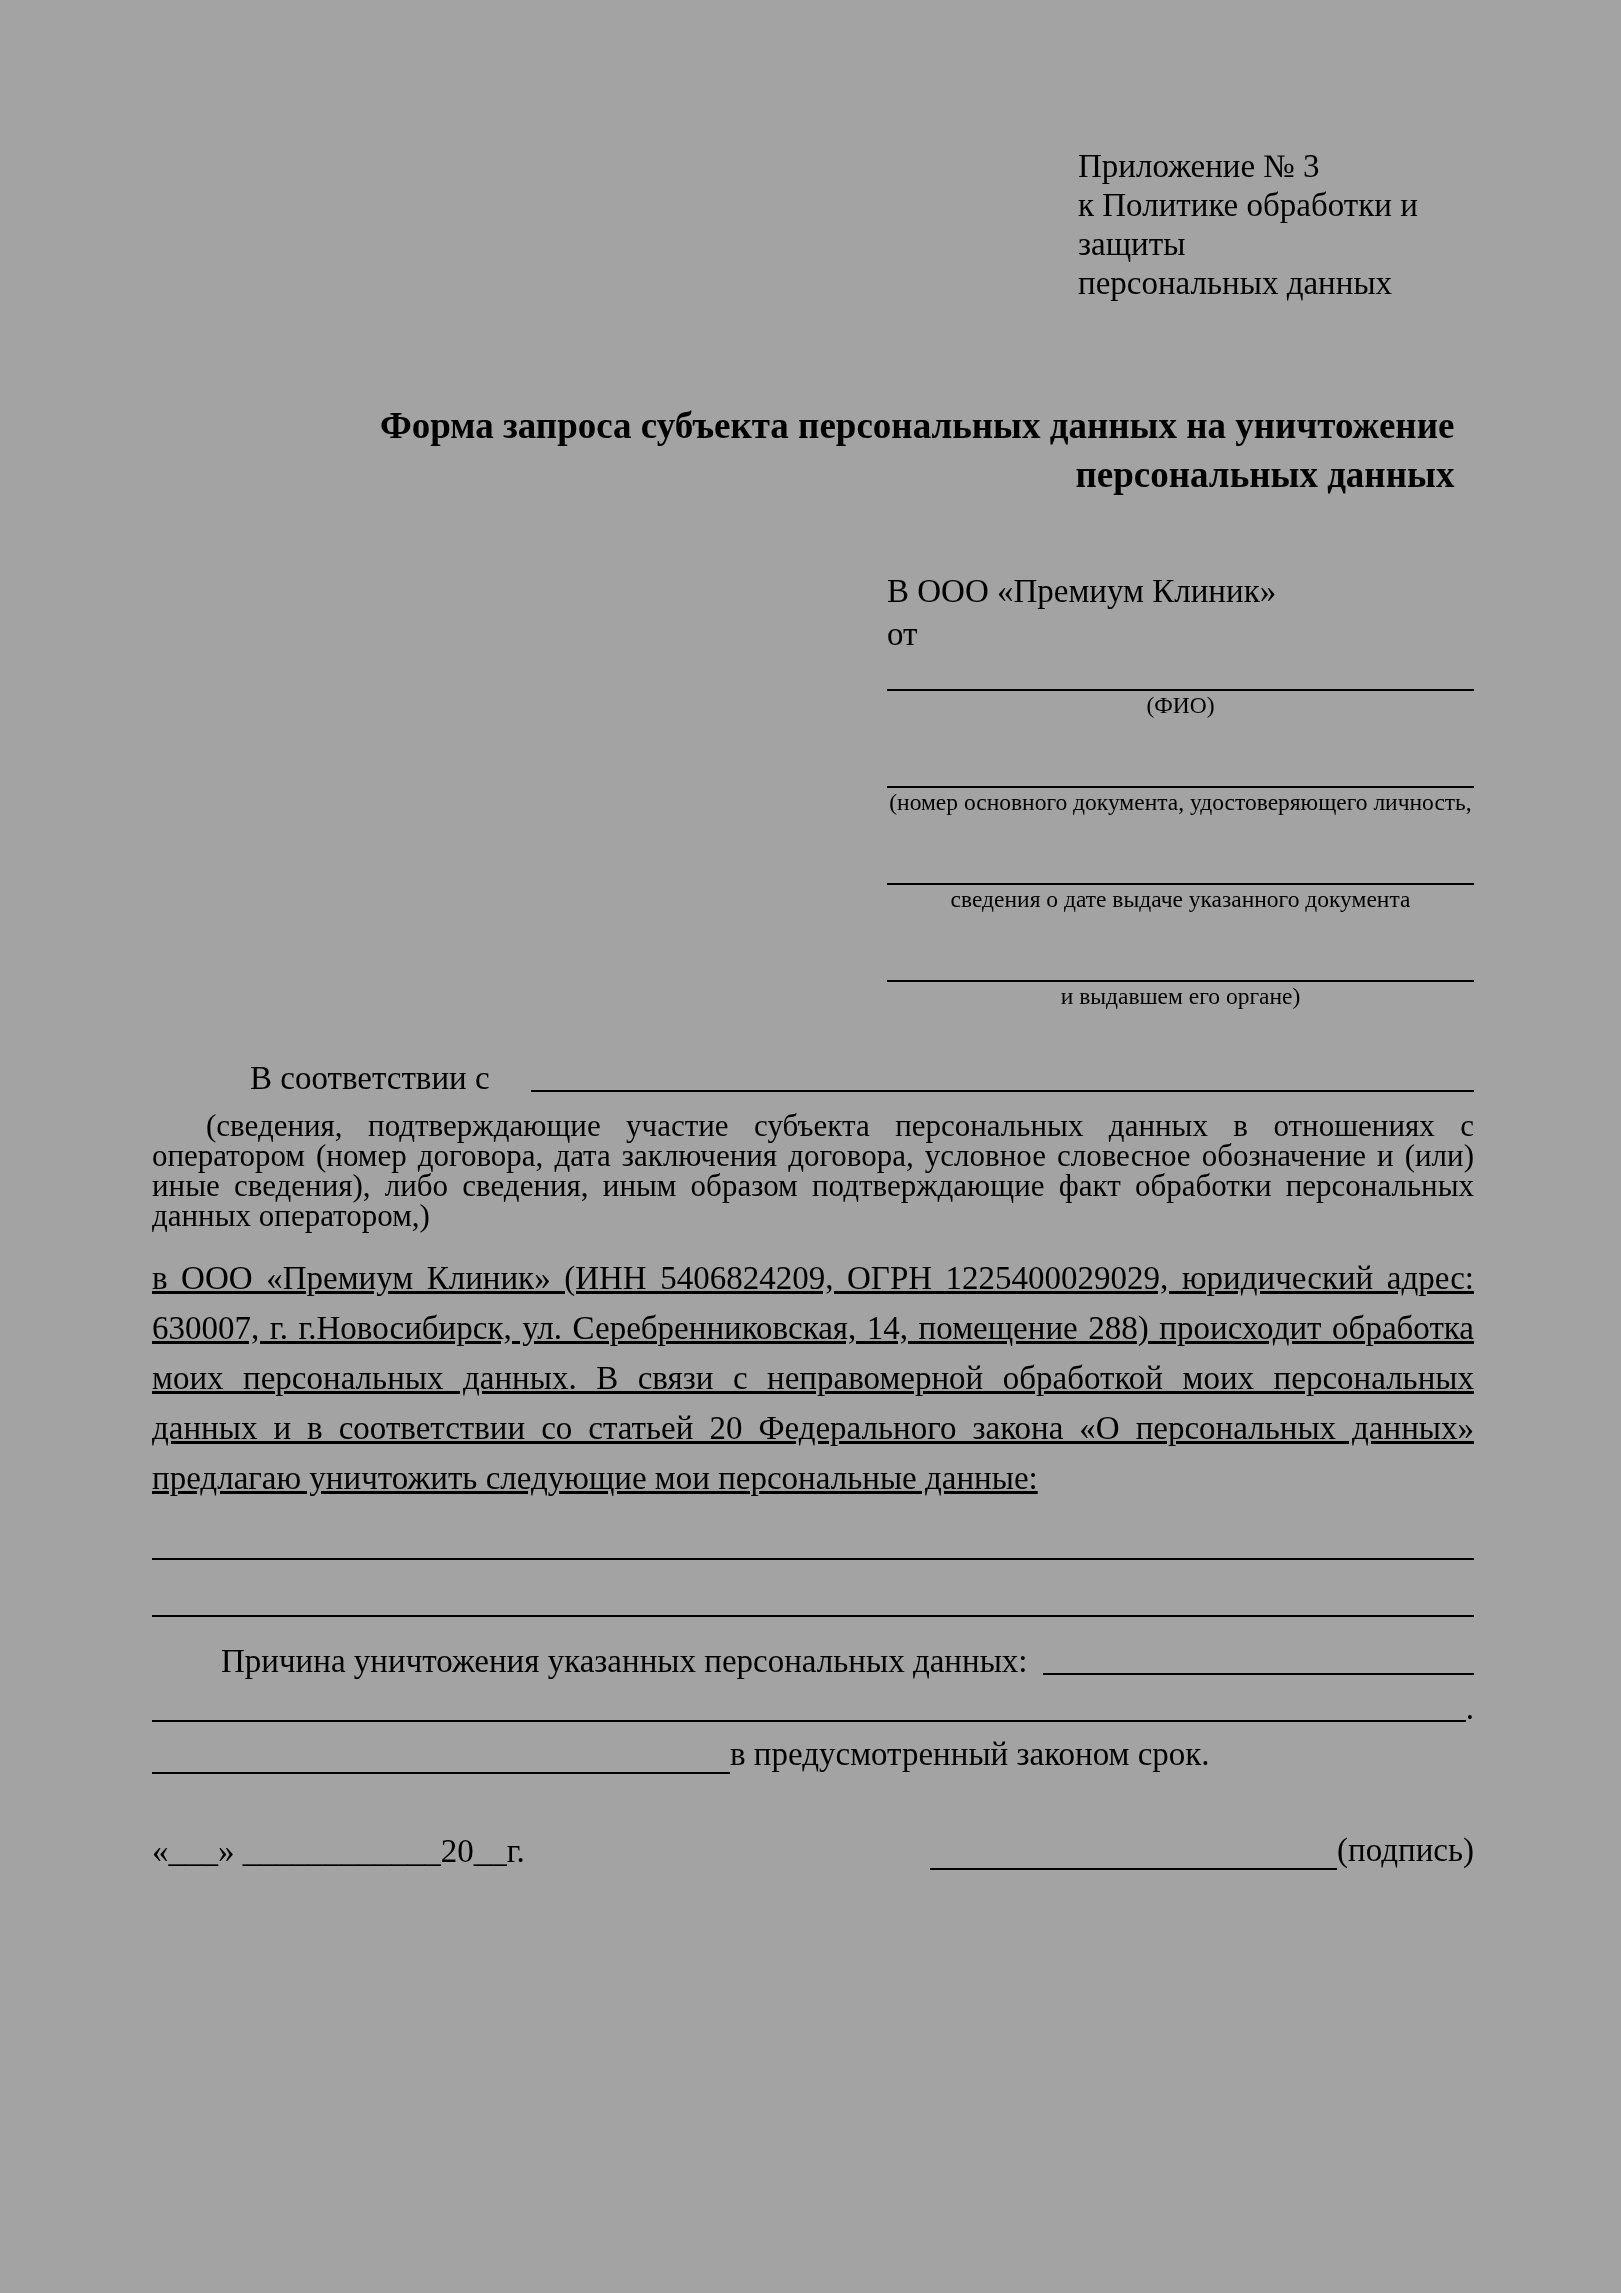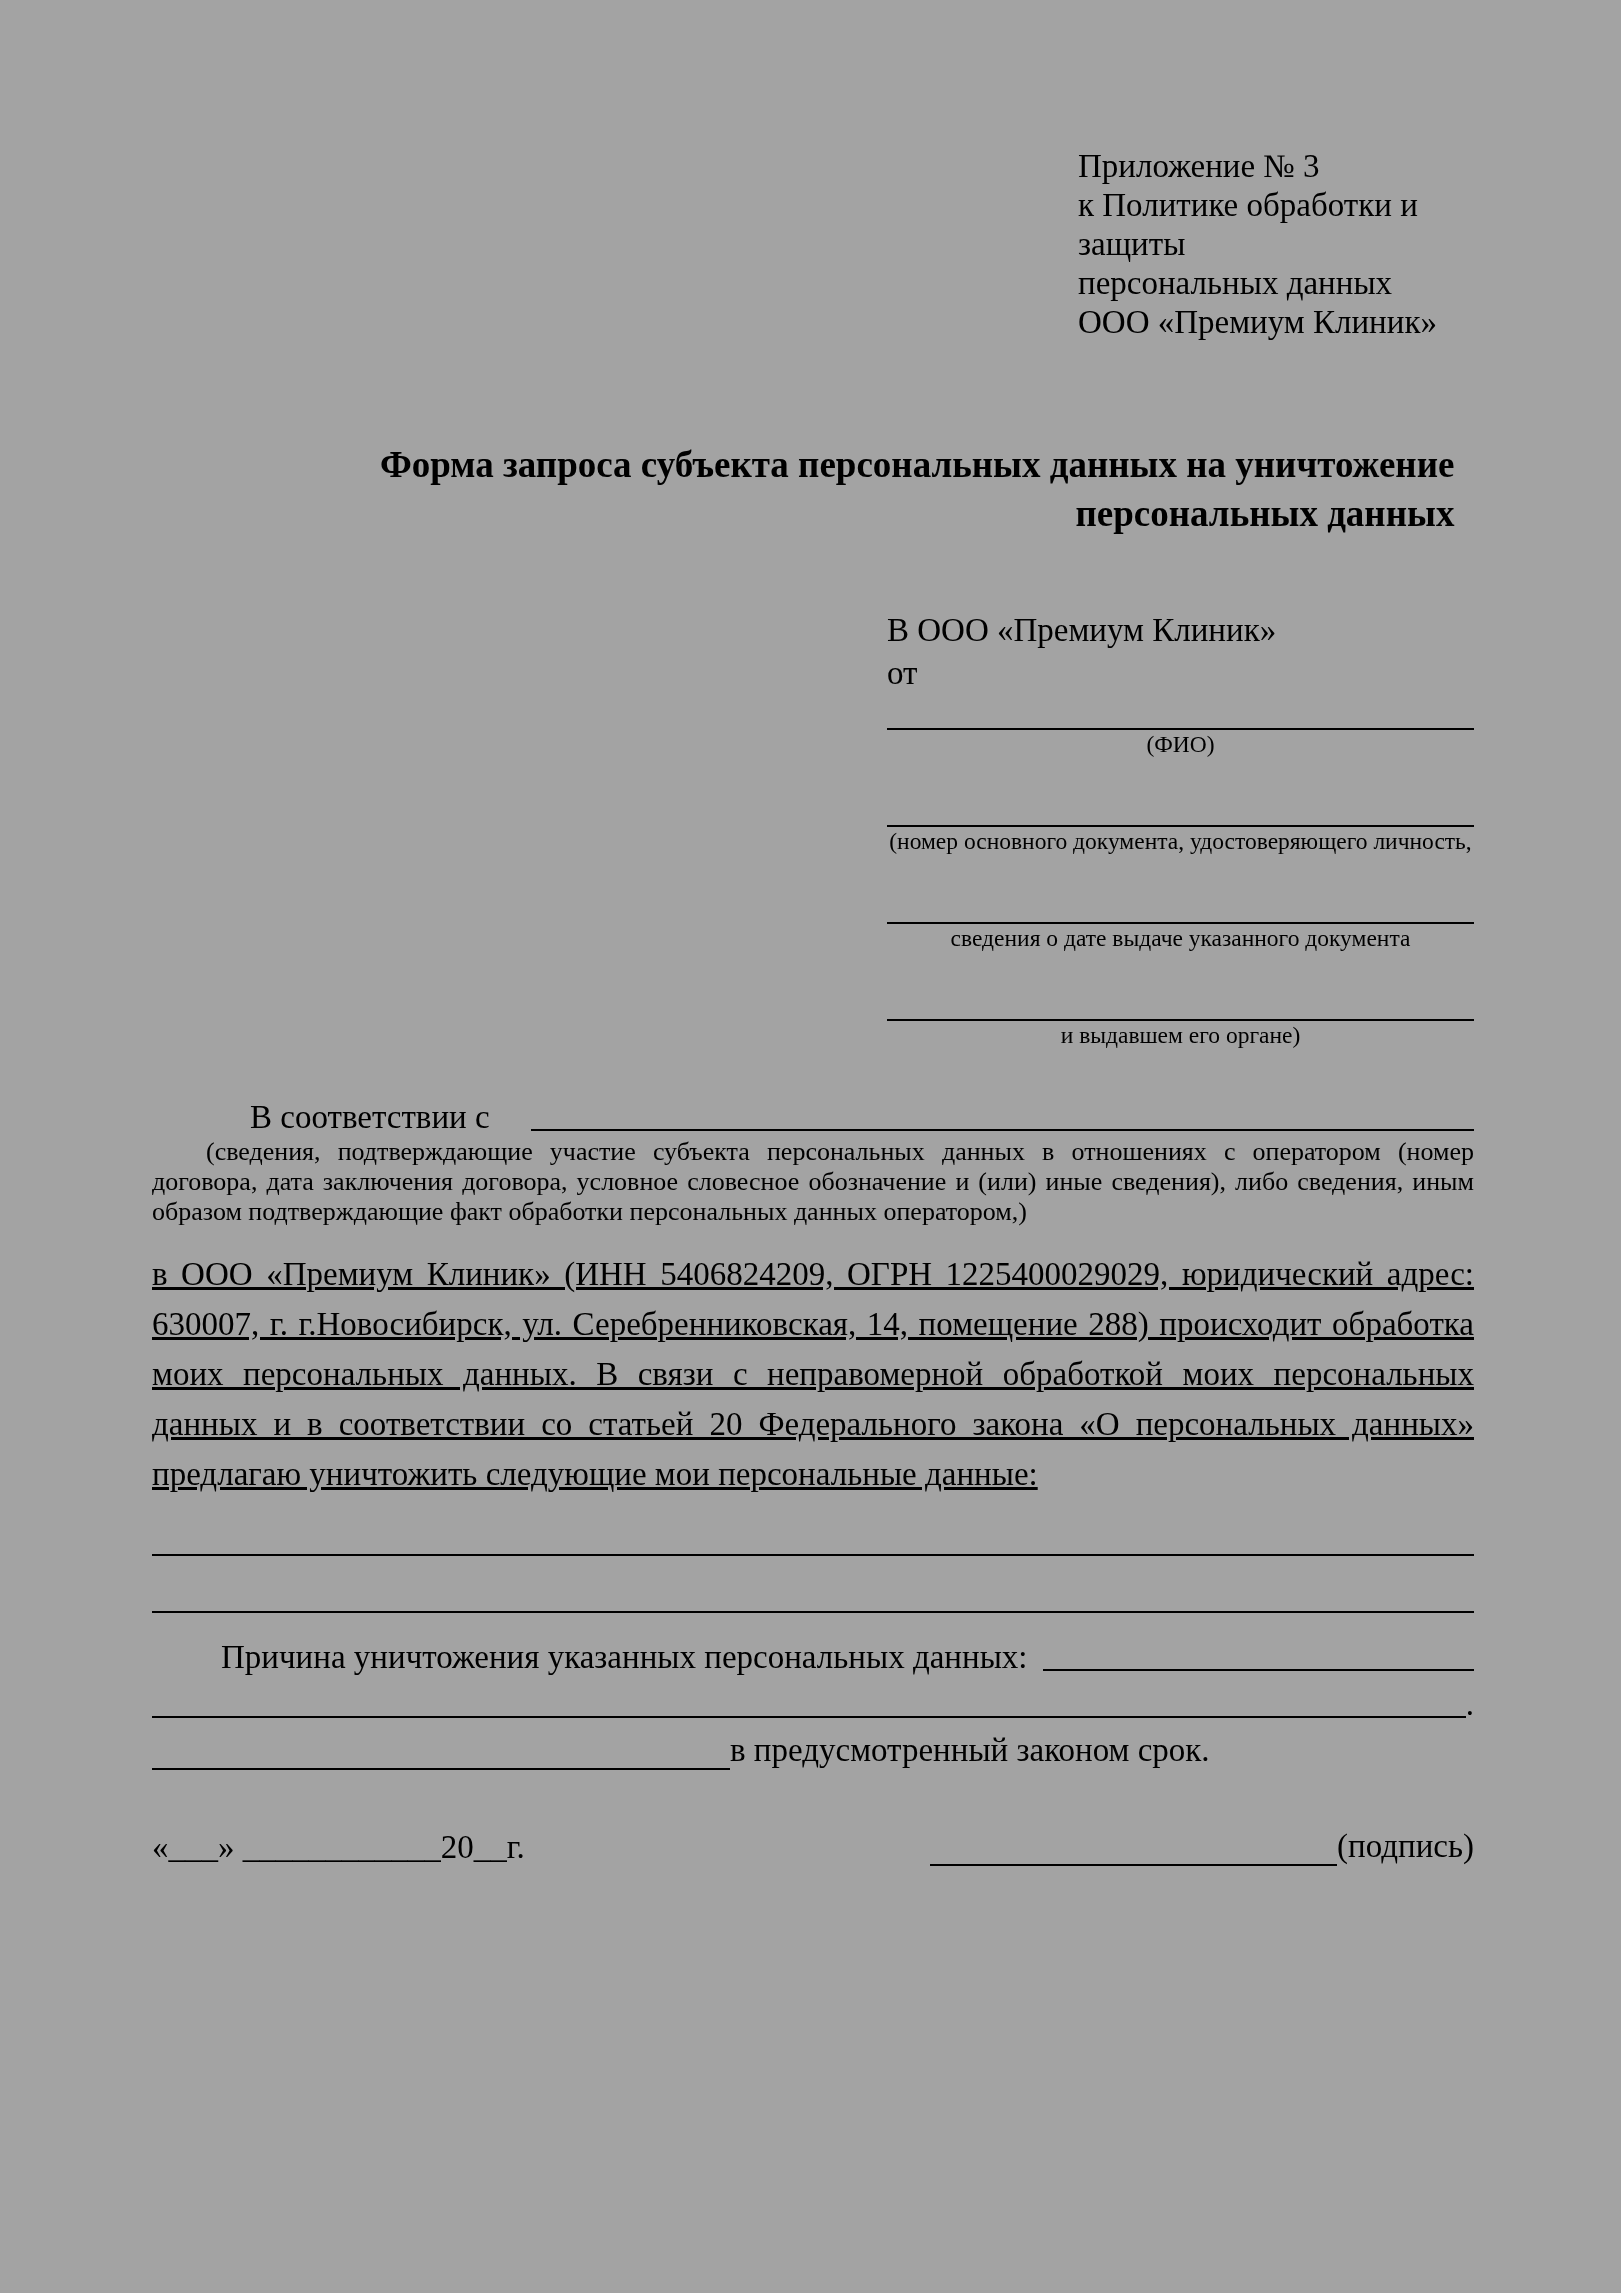--- a/index.html
+++ b/index.html
@@ -40,22 +40,22 @@
     margin-bottom:33px;
   }
 
   
   .accordance-row { display:flex; margin-top:49px; align-items:flex-end;gap:28px; }
   .accordance-label { margin-left:98px; white-space:nowrap; padding-right:13.7px; }
   .fill-flex { flex:1; border-bottom:2.9px solid #000; margin-bottom:4.9px; }
 
   
   .note {
-    margin-top:1px;
-    font-size:26px;
+    margin-top:14px;
+    font-size:31px;
     line-height:30px;
     text-align:justify;
     text-indent:54px;
   }
 
   
   .main-para {
     margin-top:22px;
     line-height:50px;
     text-align:justify;
@@ -96,21 +96,20 @@
 </style>
 </head>
 <body>
 
 <div class="page">
 
   <div class="header-block">
     <div>Приложение № 3</div>
     <div>к Политике обработки и защиты</div>
     <div>персональных данных</div>
-    <div>ООО «Премиум Клиник»</div>
   </div>
 
   <div class="doc-title">Форма запроса субъекта персональных данных на уничтожение персональных данных</div>
 
   <div class="addressee">
     <div>В ООО «Премиум Клиник»</div>
     <div>от</div>
 
     <div class="fill-line"></div>
     <div class="fill-caption">(ФИО)</div>

